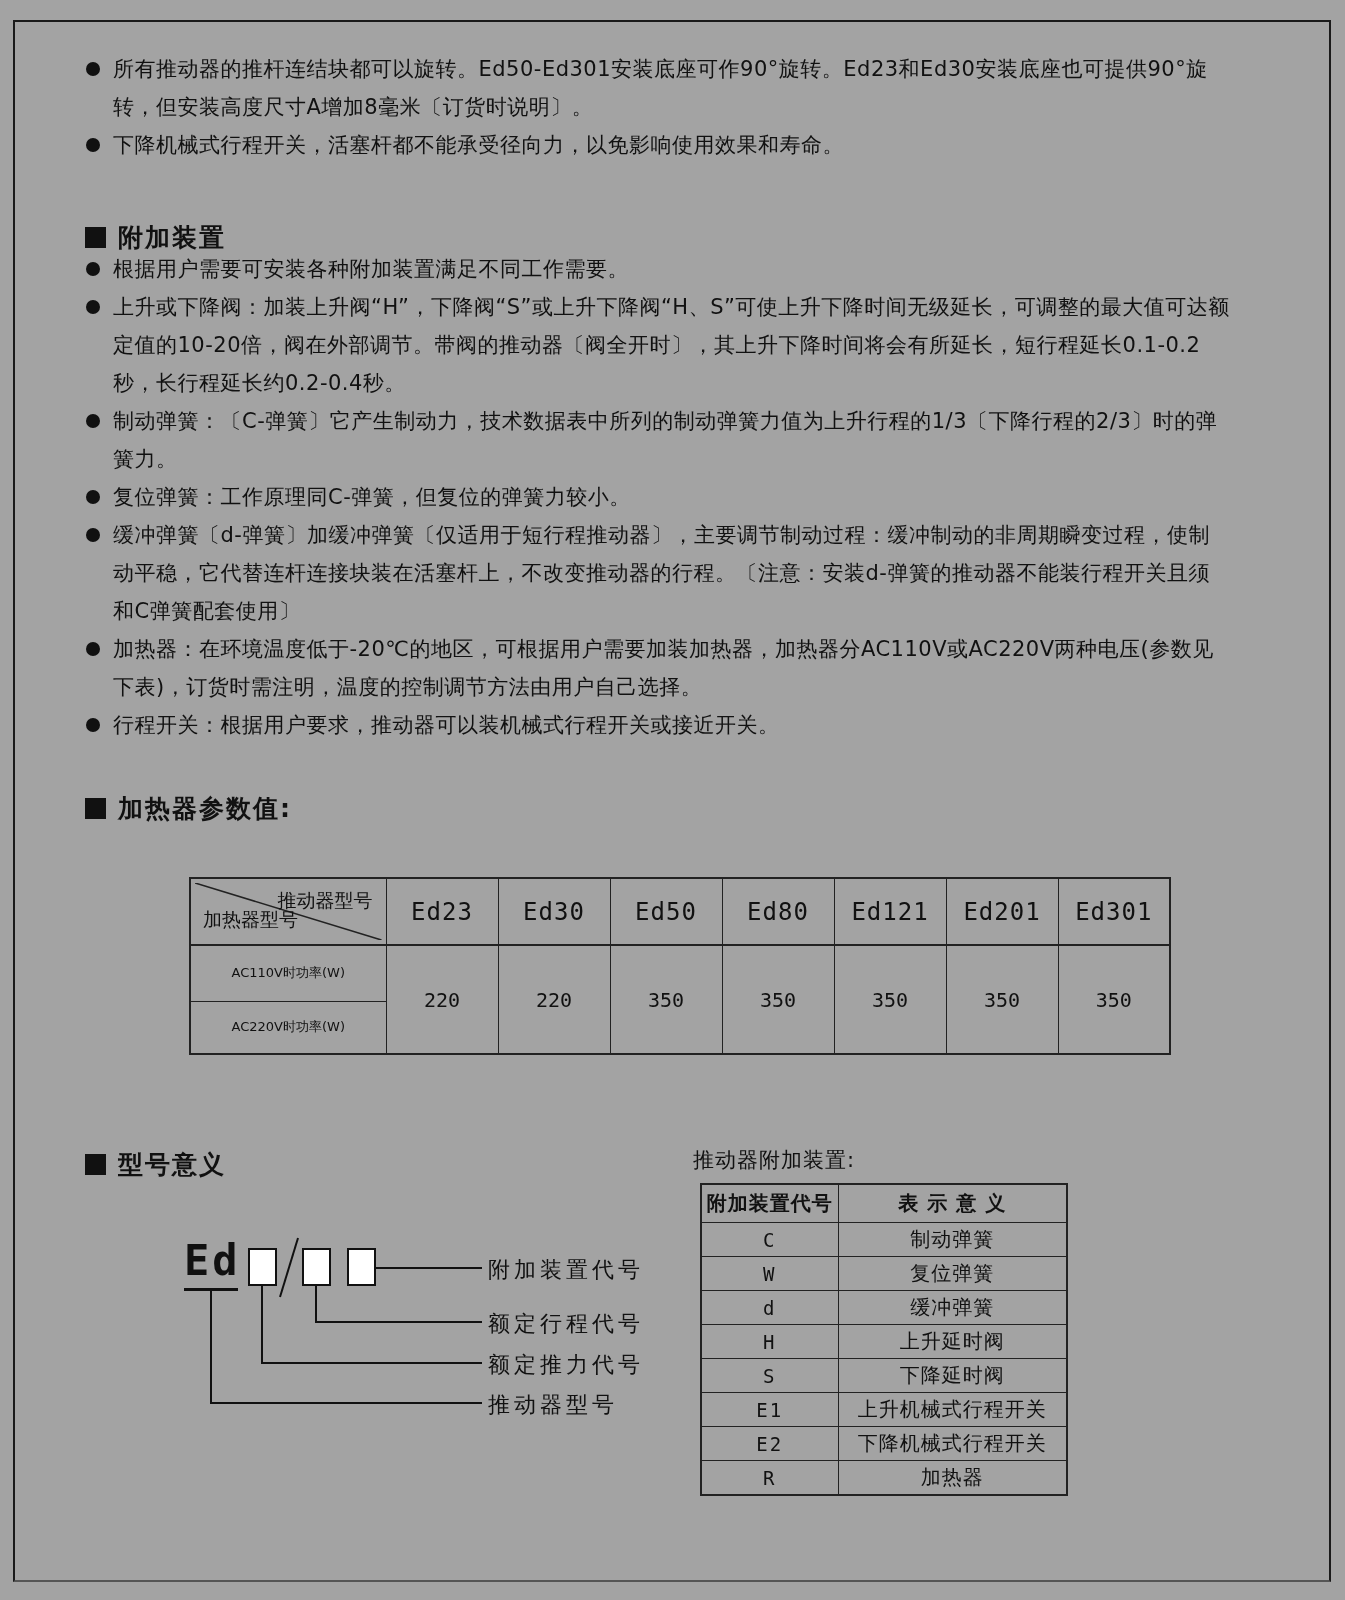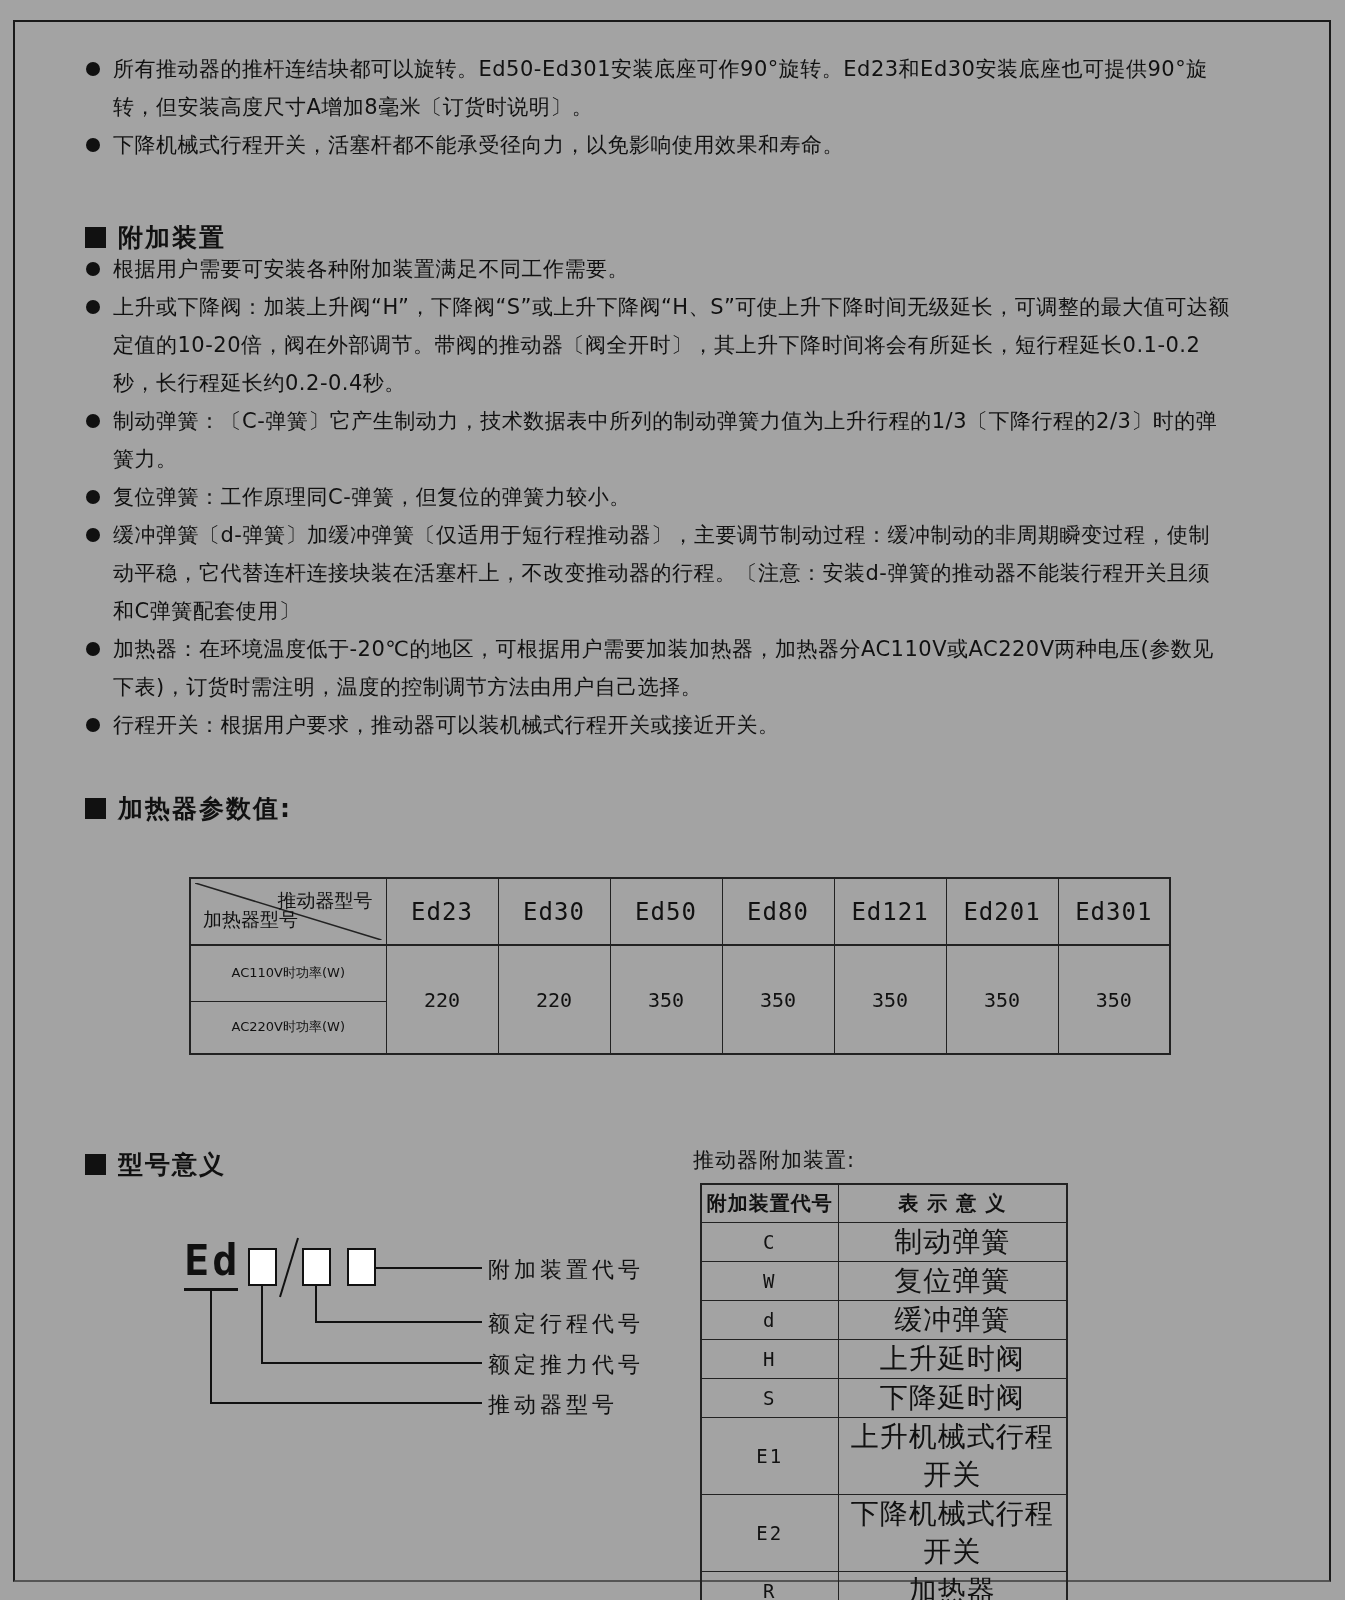--- a/index.html
+++ b/index.html
@@ -42,21 +42,21 @@
   .col-hdr{font-family:"DejaVu Sans Mono",monospace;font-size:24px;letter-spacing:1px;}
   .row-label{font-size:13px;}
   .val-cell{font-family:"DejaVu Sans Mono",monospace;font-size:20px;}
 
   
   .codes-title{font-size:21px;letter-spacing:1px;}
   table.codes{border-collapse:collapse;table-layout:fixed;width:366px;border:2px solid #222;}
   table.codes td{border:1px solid #222;text-align:center;vertical-align:middle;padding:0;height:33px;}
   table.codes tr.hdr td{height:37px;font-weight:bold;font-size:20px;letter-spacing:1px;}
   td.code-cell{font-family:"DejaVu Sans Mono",monospace;font-size:19px;letter-spacing:2px;}
-  td.meaning-cell{font-size:28px;letter-spacing:1px;}
+  td.meaning-cell{font-size:20px;letter-spacing:1px;}
 
   
   .diagram{position:absolute;left:170px;top:1190px;width:512px;height:235px;}
   .diagram svg.lines{position:absolute;left:0;top:0;width:512px;height:235px;}
   .ed-text{
     position:absolute;left:14px;top:48px;font-family:"DejaVu Sans Mono",monospace;
     font-size:42px;font-weight:bold;letter-spacing:3px;line-height:46px;
   }
   .ed-underline{position:absolute;left:14px;top:98px;width:54px;height:3px;background:#111;}
   .code-box{position:absolute;top:58px;width:25px;height:34px;border:2px solid #111;background:#fff;}

